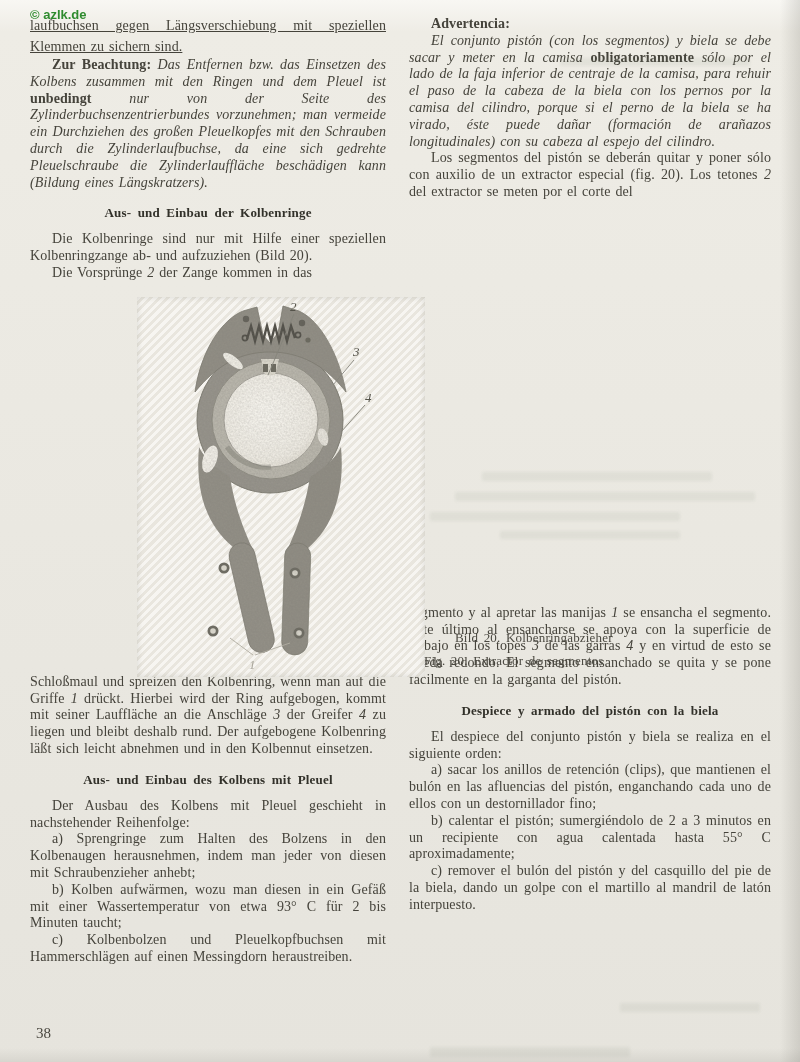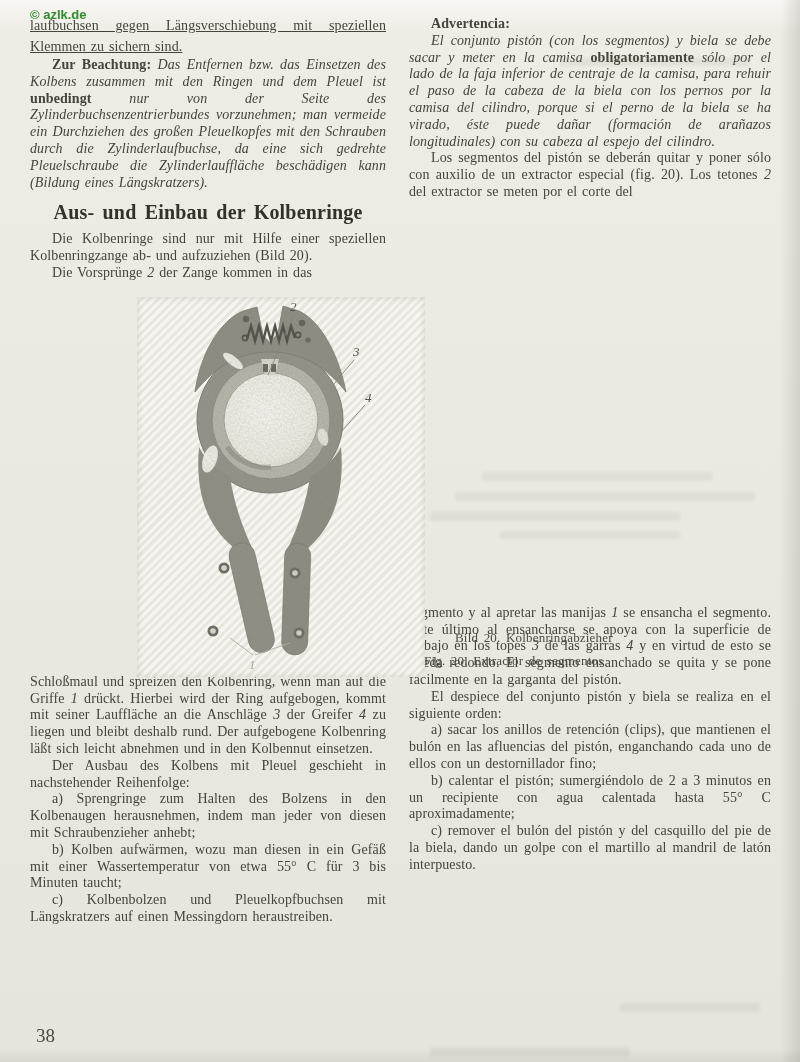--- a/index.html
+++ b/index.html
@@ -16,41 +16,41 @@
   }
   .col{position:absolute;top:16px;font-size:14px;line-height:16.8px;text-align:justify;
        word-spacing:.09em;letter-spacing:.1px;}
   .col-left{left:30px;width:356px;}
   .col-right{left:409px;width:362px;}
   p{margin:0;}
   p.indent{text-indent:22px;}
   p.first{line-height:20.5px;text-decoration:underline;}
   .bold-line{font-weight:bold;}
   h3{
-    margin:13px 0 10px 0;font-size:20px;line-height:17px;text-align:center;
+    margin:13px 0 10px 0;font-size:13px;line-height:17px;text-align:center;
     color:#32312a;word-spacing:3px;letter-spacing:.2px;
   }
   .seg-b{font-weight:bold;font-style:normal;margin-top:15px;}
   .seg-i{font-style:italic;}
   .fig-gap-left{height:392px;}
   .fig-gap-right{height:404px;}
   
   .photo{
     position:absolute;left:137px;top:297px;width:288px;height:380px;
     background:
       repeating-linear-gradient(135deg,rgba(255,255,255,.45) 0 3px,rgba(208,205,195,.22) 3px 6px),
       #f0ede6;
     box-shadow:0 0 6px rgba(120,118,108,.25) inset;
   }
   .caption{
     position:absolute;font-size:13px;color:#4a4840;letter-spacing:.2px;word-spacing:2px;
   }
   .caption-de{left:455px;top:630px;}
   .caption-es{left:424px;top:653px;}
-  .page-number{position:absolute;left:36px;top:1025px;font-size:19px;color:#4a4840;}
+  .page-number{position:absolute;left:36px;top:1025px;font-size:15px;color:#4a4840;}
   
   .ghost{position:absolute;background:rgba(128,134,116,.10);filter:blur(1.6px);border-radius:2px;}
   .edge-right{position:absolute;right:0;top:0;width:20px;height:100%;
     background:linear-gradient(to right,rgba(90,88,80,0),rgba(90,88,80,.17));}
   .edge-bottom{position:absolute;left:0;bottom:0;width:100%;height:14px;
     background:linear-gradient(to bottom,rgba(90,88,80,0),rgba(90,88,80,.10));}
   svg text.callout{font-family:"Liberation Serif","DejaVu Serif",serif;font-style:italic;
     font-size:13px;fill:#55534a;}
   svg text.callout-faint{fill:#aaa79c;}
 </style>
@@ -62,32 +62,34 @@
   <div class="watermark">© azlk.de</div>
 
   <div class="col col-left">
     <p class="first"><span>laufbuchsen gegen Längsverschiebung mit speziellen Klemmen zu sichern sind.</span></p>
     <p class="indent"><span class="seg-b">Zur Beachtung: </span><span class="seg-i">Das Entfernen bzw. das Einsetzen des Kolbens zusammen mit den Ringen und dem Pleuel ist </span><span class="seg-b">unbedingt</span><span class="seg-i"> nur von der Seite des Zylinderbuchsenzentrierbundes vorzunehmen; man vermeide ein Durchziehen des großen Pleuelkopfes mit den Schrauben durch die Zylinderlaufbuchse, da eine sich gedrehte Pleuelschraube die Zylinderlauffläche beschädigen kann (Bildung eines Längskratzers).</span></p>
     <h3>Aus- und Einbau der Kolbenringe</h3>
     <p class="indent"><span>Die Kolbenringe sind nur mit Hilfe einer speziellen Kolbenringzange ab- und aufzuziehen (Bild 20).</span></p>
     <p class="indent"><span>Die Vorsprünge </span><span class="seg-i">2</span><span> der Zange kommen in das</span></p>
     <div class="fig-gap-left"></div>
     <p><span>Schloßmaul und spreizen den Kolbenring, wenn man auf die Griffe </span><span class="seg-i">1</span><span> drückt. Hierbei wird der Ring aufgebogen, kommt mit seiner Lauffläche an die Anschläge </span><span class="seg-i">3</span><span> der Greifer </span><span class="seg-i">4</span><span> zu liegen und bleibt deshalb rund. Der aufgebogene Kolbenring läßt sich leicht abnehmen und in den Kolbennut einsetzen.</span></p>
+    <h3>Aus- und Einbau des Kolbens mit Pleuel</h3>
     <p class="indent"><span>Der Ausbau des Kolbens mit Pleuel geschieht in nachstehender Reihenfolge:</span></p>
     <p class="indent"><span>a) Sprengringe zum Halten des Bolzens in den Kolbenaugen herausnehmen, indem man jeder von diesen mit Schraubenzieher anhebt;</span></p>
-    <p class="indent"><span>b) Kolben aufwärmen, wozu man diesen in ein Gefäß mit einer Wassertemperatur von etwa 55° C für 3 bis Minuten taucht;</span></p>
-    <p class="indent"><span>c) Kolbenbolzen und Pleuelkopfbuchsen mit Längskratzers auf einen Messingdorn heraustreiben.</span></p>
+    <p class="indent"><span>b) Kolben aufwärmen, wozu man diesen in ein Gefäß mit einer Wassertemperatur von etwa 93° C für 2 bis Minuten taucht;</span></p>
+    <p class="indent"><span>c) Kolbenbolzen und Pleuelkopfbuchsen mit Hammerschlägen auf einen Messingdorn heraustreiben.</span></p>
   </div>
 
   <div class="col col-right">
     <p class="indent bold-line"><span class="seg-b">Advertencia:</span></p>
     <p class="indent"><span class="seg-i">El conjunto pistón (con los segmentos) y biela se debe sacar y meter en la camisa </span><span class="seg-b">obligatoriamente</span><span class="seg-i"> sólo por el lado de la faja inferior de centraje de la camisa, para rehuir el paso de la cabeza de la biela con los pernos por la camisa del cilindro, porque si el perno de la biela se ha virado, éste puede dañar (formación de arañazos longitudinales) con su cabeza al espejo del cilindro.</span></p>
     <p class="indent"><span>Los segmentos del pistón se deberán quitar y poner sólo con auxilio de un extractor especial (fig. 20). Los tetones </span><span class="seg-i">2</span><span> del extractor se meten por el corte del</span></p>
     <div class="fig-gap-right"></div>
     <p><span>segmento y al apretar las manijas </span><span class="seg-i">1</span><span> se ensancha el segmento. Este último al ensancharse se apoya con la superficie de trabajo en los topes </span><span class="seg-i">3</span><span> de las garras </span><span class="seg-i">4</span><span> y en virtud de esto se queda redondo. El segmento ensanchado se quita y se pone fácilmente en la garganta del pistón.</span></p>
+    <h3>Despiece y armado del pistón con la biela</h3>
     <p class="indent"><span>El despiece del conjunto pistón y biela se realiza en el siguiente orden:</span></p>
     <p class="indent"><span>a) sacar los anillos de retención (clips), que mantienen el bulón en las afluencias del pistón, enganchando cada uno de ellos con un destornillador fino;</span></p>
     <p class="indent"><span>b) calentar el pistón; sumergiéndolo de 2 a 3 minutos en un recipiente con agua calentada hasta 55° C aproximadamente;</span></p>
     <p class="indent"><span>c) remover el bulón del pistón y del casquillo del pie de la biela, dando un golpe con el martillo al mandril de latón interpuesto.</span></p>
   </div>
 
   <div class="photo">
     <svg width="288" height="380" viewBox="0 0 288 380">
       <defs>
         <radialGradient id="holeGrad" cx="45%" cy="42%" r="65%">

